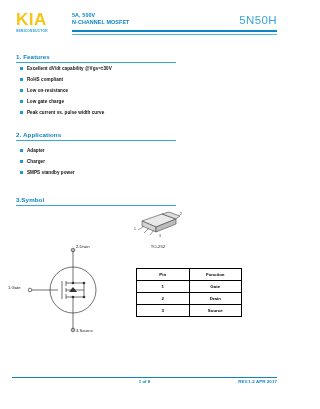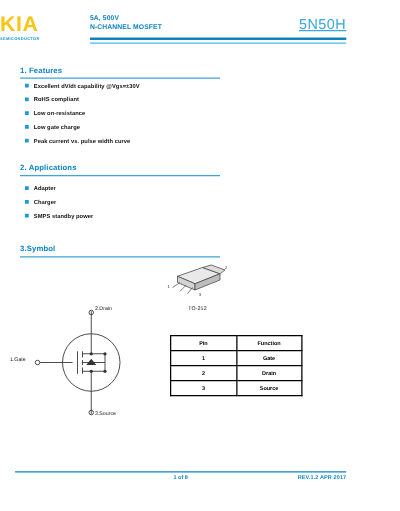--- a/index.html
+++ b/index.html
@@ -17,21 +17,21 @@
 
   
   #header {
     position: absolute;
     left: 0; top: 0;
     width: 289px;
     height: 40px;
   }
   #logo-block {
     position: absolute;
-    left: 0; top: 11px;
+    left: 16px; top: 11px;
     width: 58px;
   }
   #logo-kia {
     font-size: 17px;
     font-weight: bold;
     letter-spacing: 0.5px;
     color: #f5c518;
     line-height: 17px;
   }
   #logo-sub {
@@ -51,21 +51,20 @@
     line-height: 6.5px;
   }
   #header-title .l1 { font-size: 5.4px; display:block; letter-spacing:0.1px; }
   #header-title .l2 { font-size: 5.4px; display:block; letter-spacing:0.1px; }
   #part-number {
     position: absolute;
     right: 12px; top: 14px;
     font-size: 11.5px;
     color: #3aa6dd;
     letter-spacing: 0.4px;
-    text-decoration: underline;
   }
   .hdr-rule-top {
     position: absolute;
     left: 72px; top: 30px;
     width: 205px; height: 1.6px;
     background: #0d84c4;
   }
   .hdr-rule-bot {
     position: absolute;
     left: 72px; top: 33.5px;

